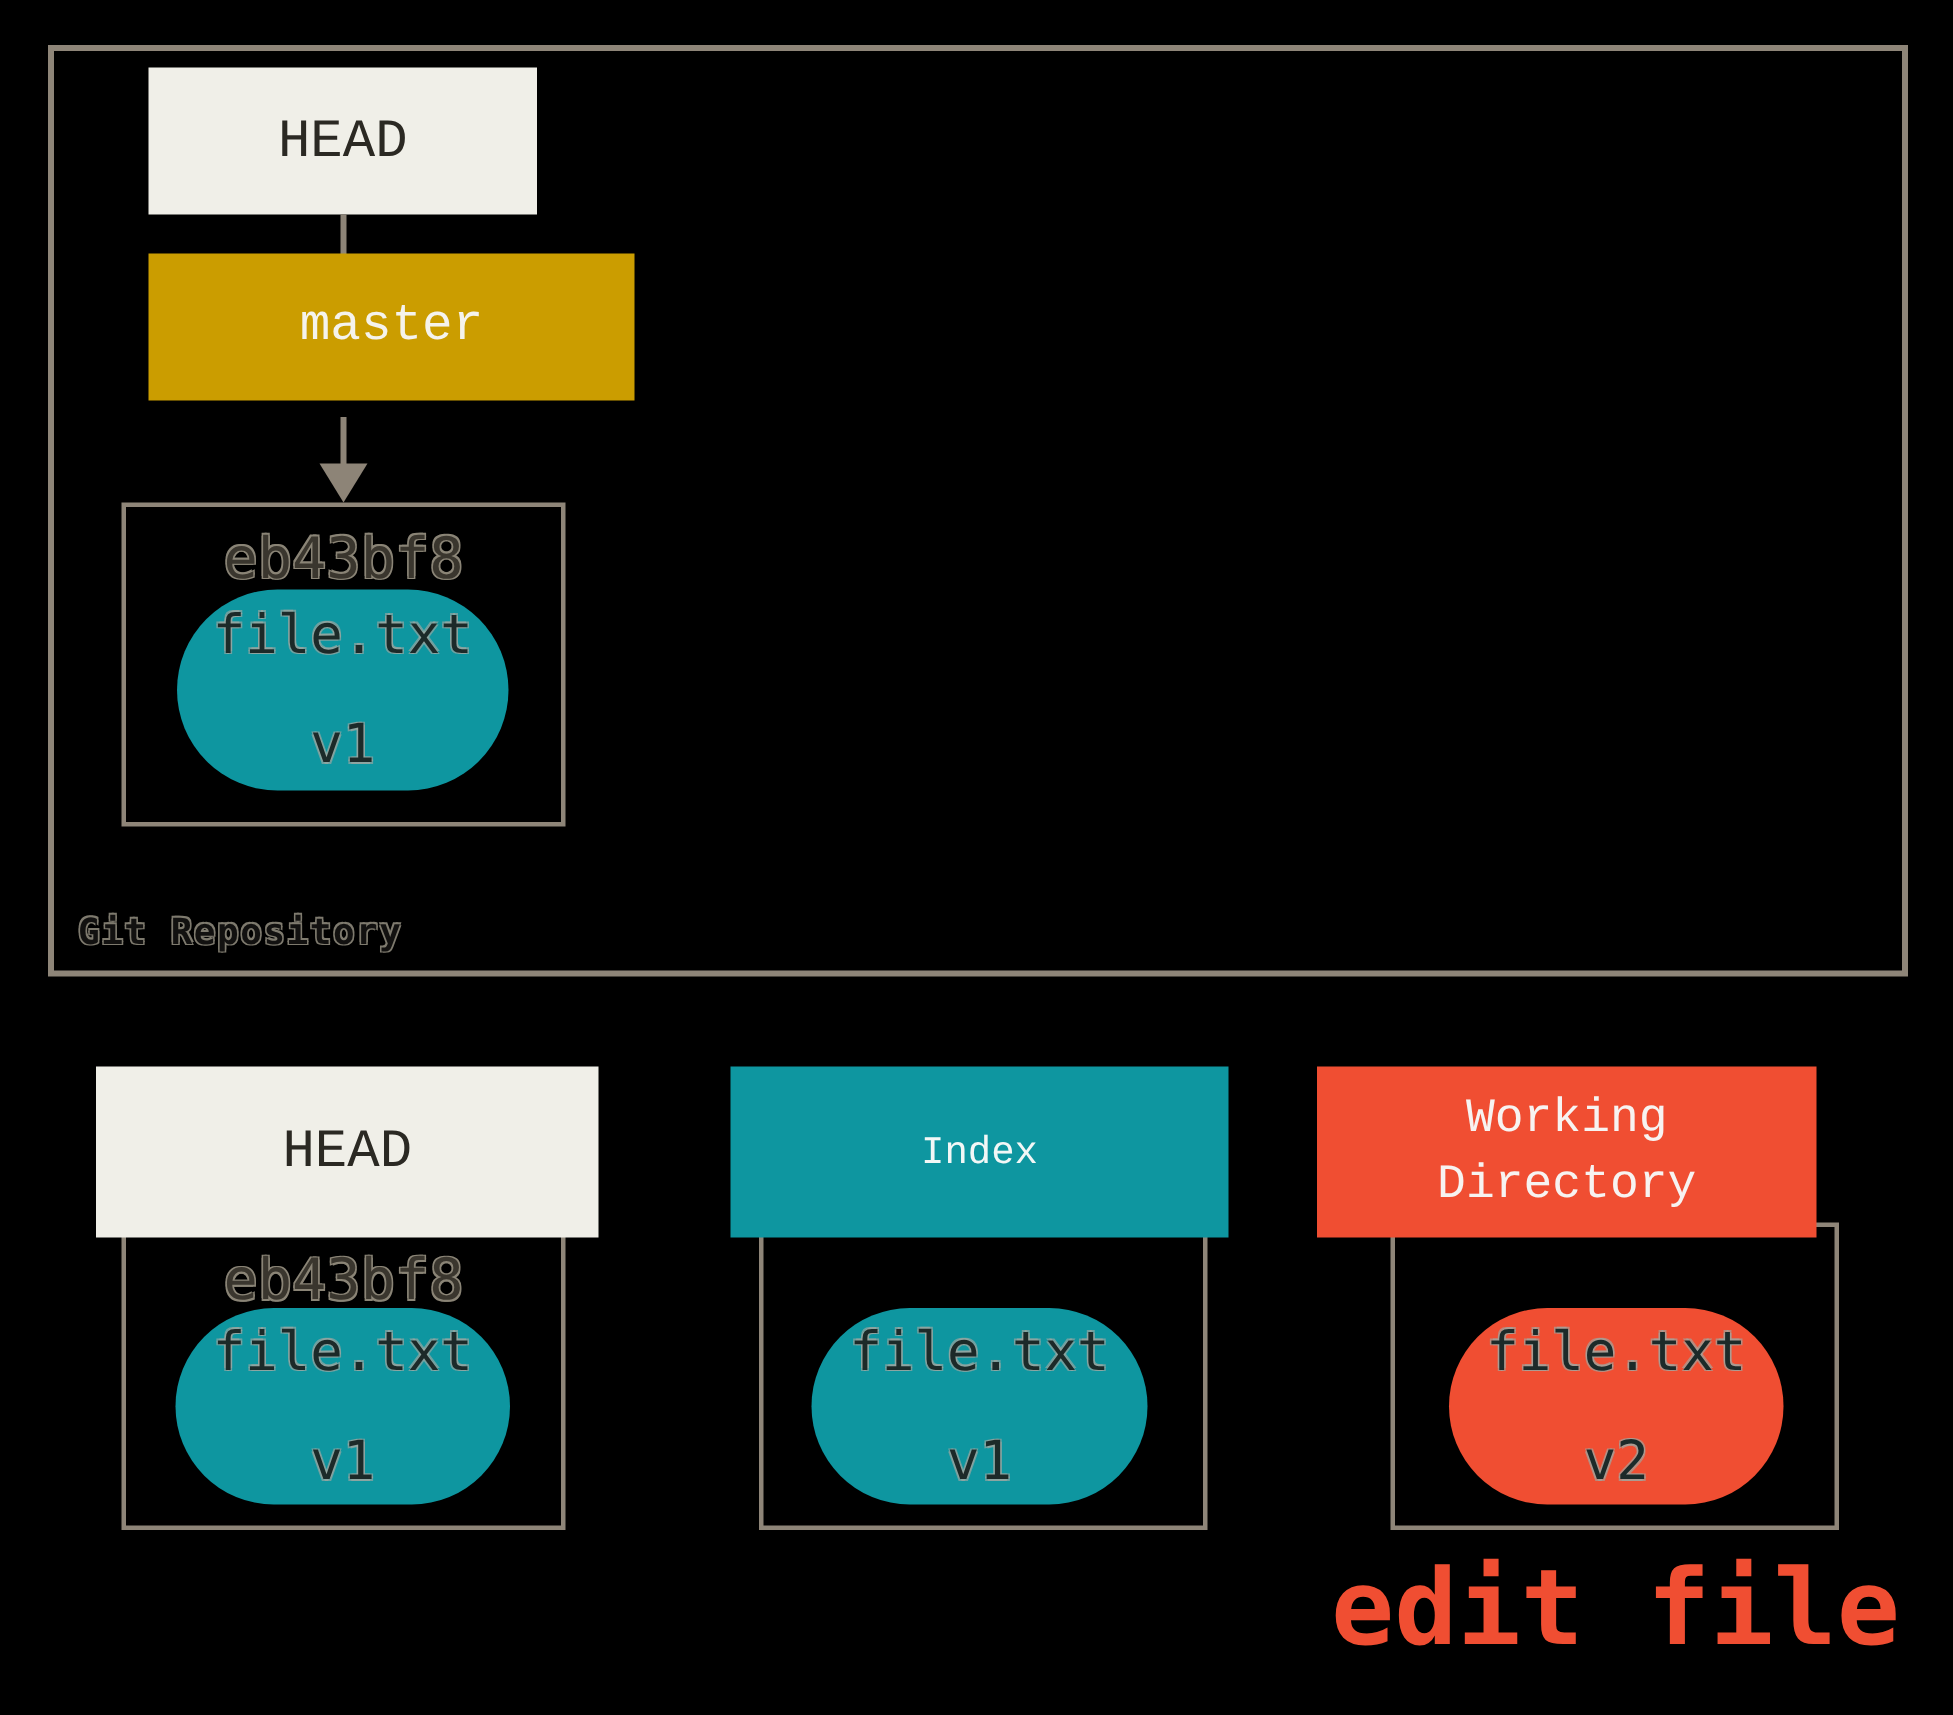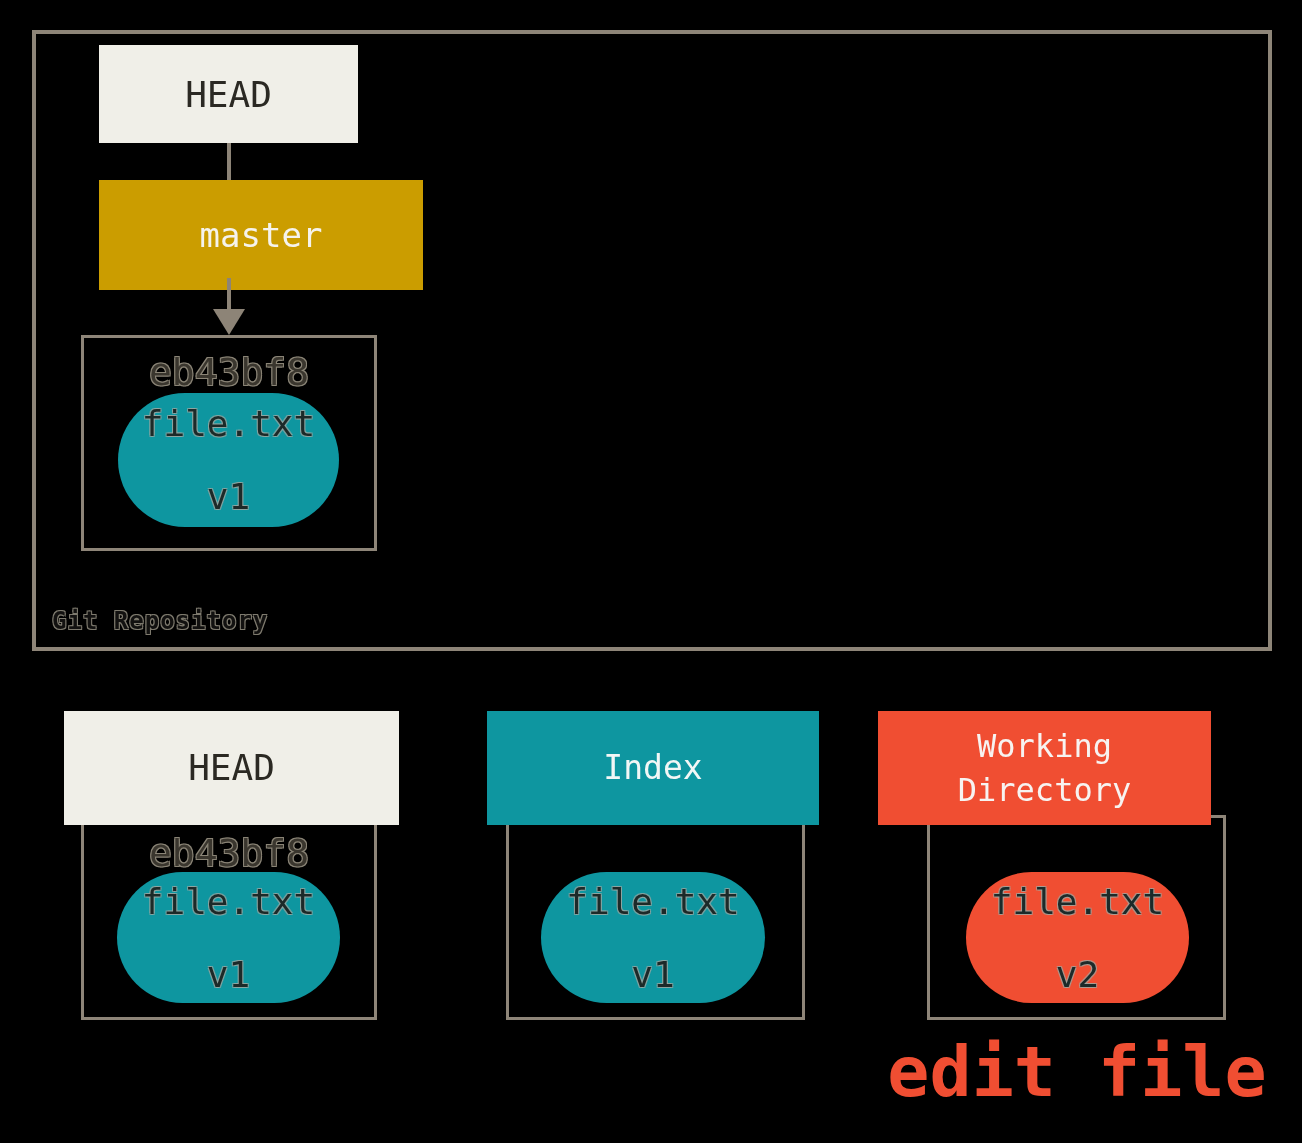--- a/index.html
+++ b/index.html
@@ -26,28 +26,29 @@
     left: 32px; top: 30px; width: 1240px; height: 621px;
     border: 4px solid #8e8578;
   }
 
   
   .labelbox {
     display: flex;
     align-items: center;
     justify-content: center;
     text-align: center;
+    font-family: Liberation Mono, monospace;
   }
   .cream  { background: #f0efe8; color: #2b2923; }
   .gold   { background: #cb9d00; color: #f5f3ec; }
   .tealbg { background: #0e96a0; color: #f2f7f6; }
   .orangebg { background: #f04e32; color: #f7f3f1; }
 
   .head-top  { left: 99px;  top: 45px;  width: 259px; height: 98px;  font-size: 36px; }
-  .master-box{ left: 99px;  top: 180px; width: 324px; height: 110px;  font-size: 34px; }
+  .master-box{ left: 99px;  top: 169px; width: 324px; height: 98px;  font-size: 34px; }
 
   .conn { background: #8d8477; }
   .conn-1 { left: 227px; top: 143px; width: 4px; height: 37px; }
   .conn-2 { left: 227px; top: 278px; width: 4px; height: 33px; }
   .arrowhead {
     left: 213px; top: 309px; width: 0; height: 0;
     border-left: 16px solid transparent;
     border-right: 16px solid transparent;
     border-top: 26px solid #8d8477;
   }
@@ -95,21 +96,21 @@
     letter-spacing: 1px;
   }
 
   
   .col-frame-1 { left: 81px;  top: 815px; width: 296px; height: 205px; }
   .col-frame-2 { left: 506px; top: 815px; width: 299px; height: 205px; }
   .col-frame-3 { left: 927px; top: 815px; width: 299px; height: 205px; }
 
   .col-header { top: 711px; height: 114px; z-index: 2; line-height: 44px; }
   .col-header-1 { left: 64px;  width: 335px; font-size: 36px; }
-  .col-header-2 { left: 487px; width: 332px; font-size: 33px; }
+  .col-header-2 { left: 487px; width: 332px; font-size: 26px; }
   .col-header-3 { left: 878px; width: 333px; font-size: 32px; }
   .col-header-3 .wrap { width: 250px; }
 
   .action-label {
     left: 886px; top: 1036px; width: 382px;
     font-size: 70px;
     font-weight: bold;
     line-height: 72px;
     color: #f04e32;
     text-align: center;

